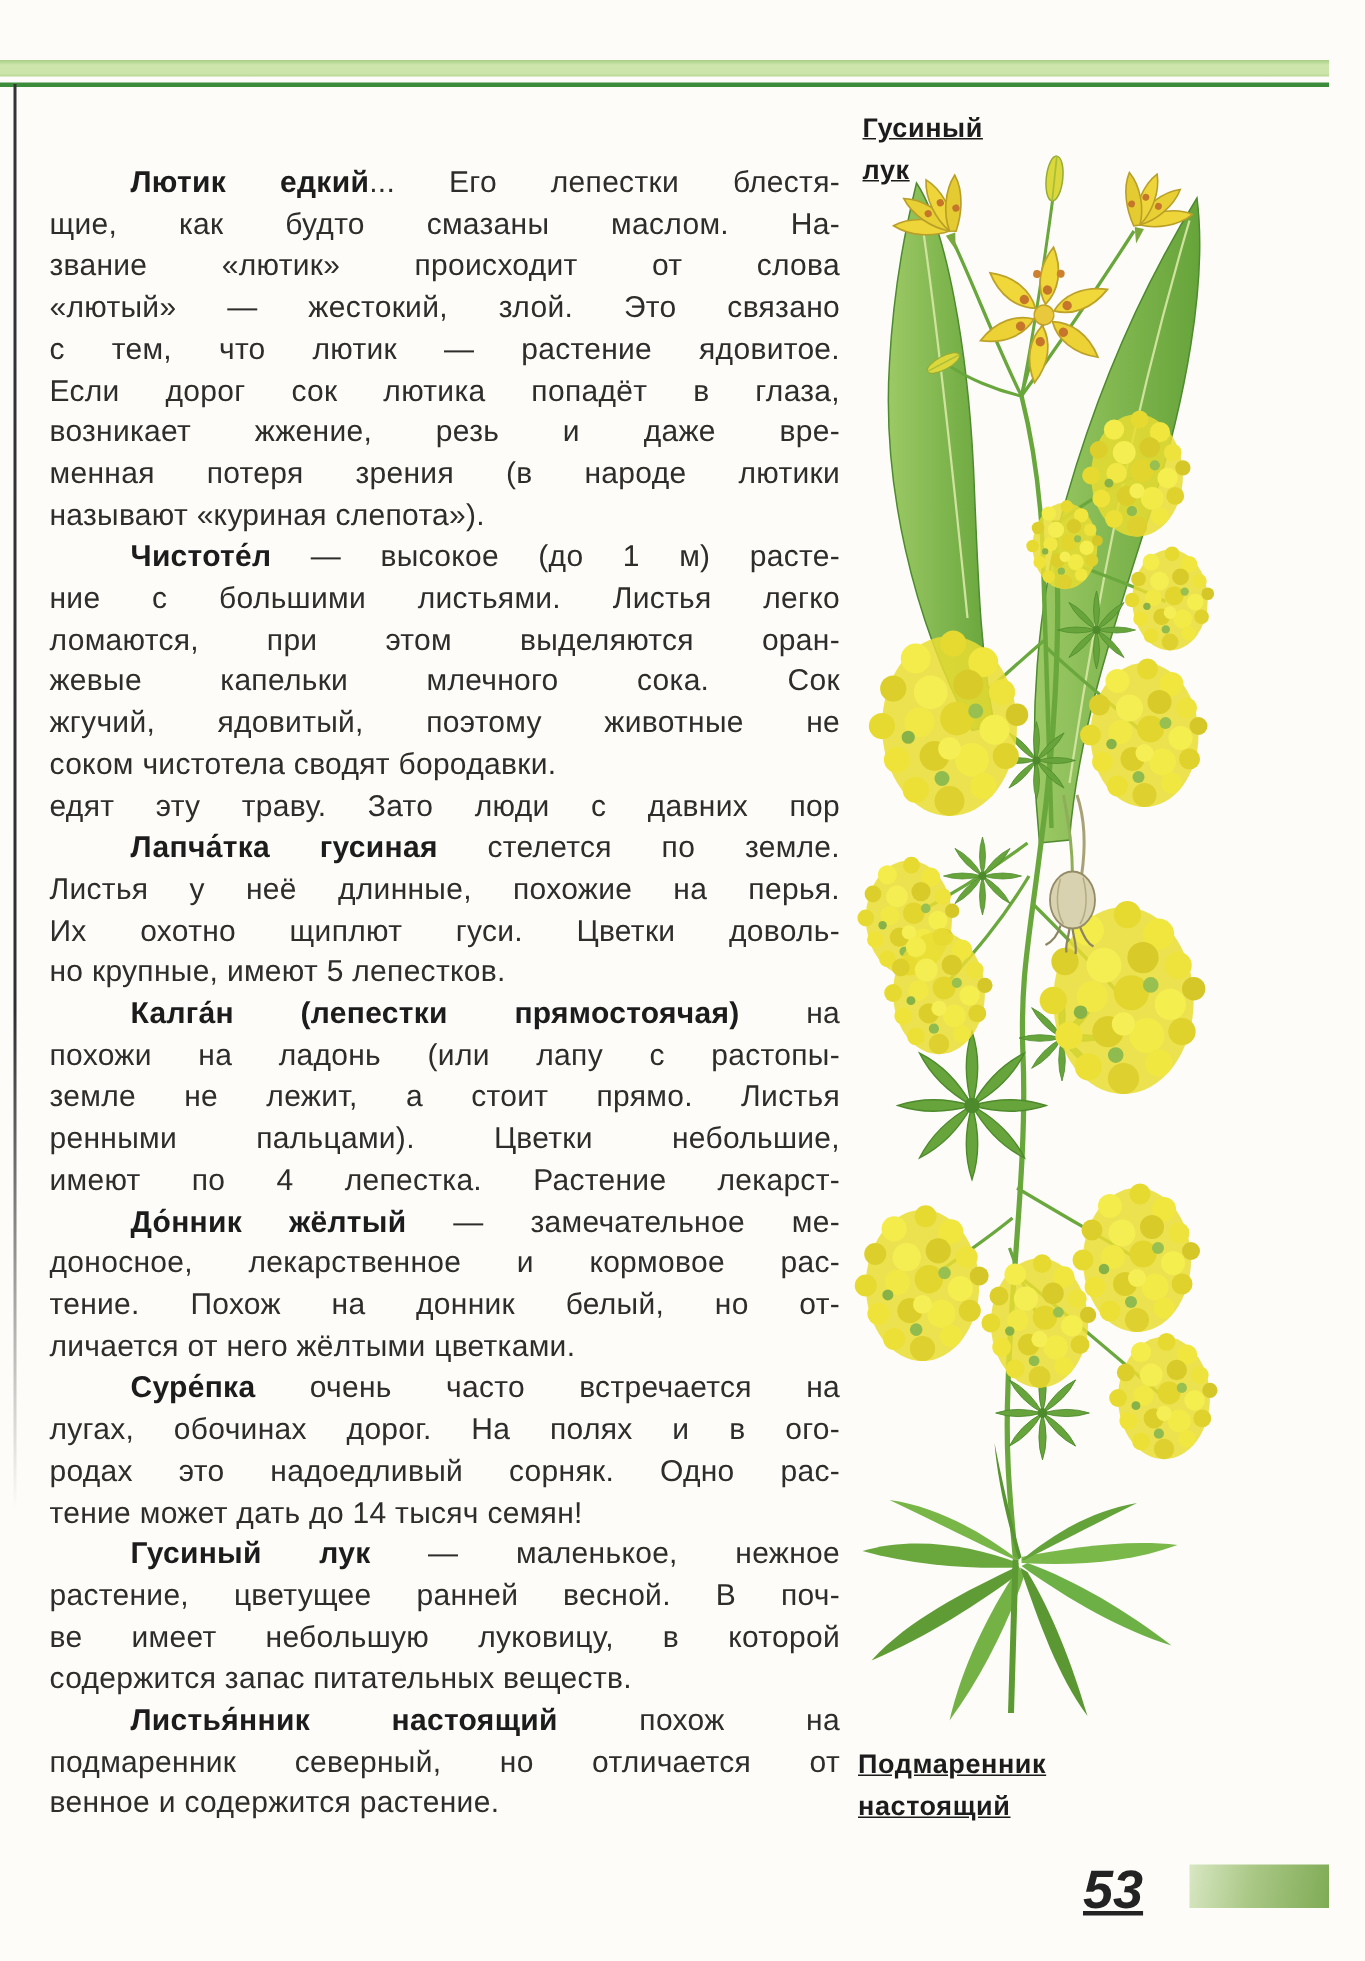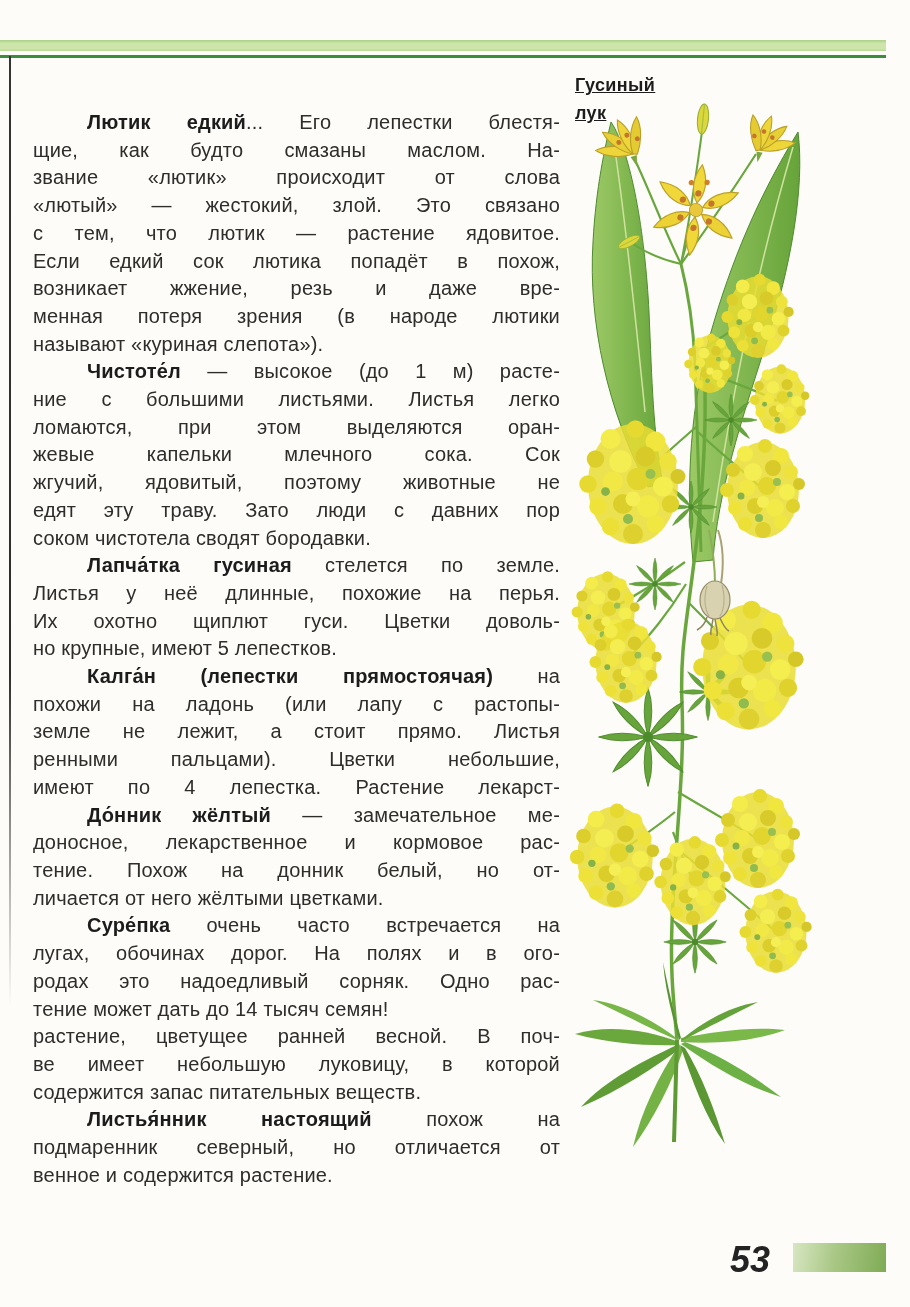--- a/index.html
+++ b/index.html
@@ -32,54 +32,54 @@
   
   .caption{position:absolute;text-align:left;font-weight:700;
     font-size:18px;line-height:28px;color:var(--term,#1c1c1c);letter-spacing:0.4px;z-index:5;text-decoration:underline;}
   .caption-top{left:575px;top:71px;width:185px;}
   .caption-bottom{left:572px;top:1162px;width:195px;}
 
   
   .figure{position:absolute;left:553px;top:92px;width:357px;height:1075px;z-index:1;}
 
   
-  .page-number{position:absolute;left:722px;top:1238px;width:56px;text-align:center;
-    font-style:italic;font-weight:700;font-size:36px;line-height:44px;color:#232323;}
+  .page-number{position:absolute;left:722px;top:1238px;width:56px;text-align:left;
+    font-style:italic;font-weight:700;font-size:36px;line-height:44px;color:#232323;text-decoration:underline;}
   .footer-bar{position:absolute;left:793px;top:1243px;width:93px;height:29px;
     background:linear-gradient(100deg,var(--bar-start,#d8e7c3) 0%,var(--bar-mid,#a9c785) 45%,var(--bar-end,#7fab55) 100%);}
 </style>
 </head>
 <body>
 
 <div class="page">
 
   <div class="top-band"></div>
   <div class="top-rule"></div>
   <div class="gutter-line"></div>
 
   <div class="article">
       <div class="para">
         <div class="line first"><b class="term">Лютик едкий</b>... Его лепестки блестя-</div>
         <div class="line">щие, как будто смазаны маслом. На-</div>
         <div class="line">звание «лютик» происходит от слова</div>
         <div class="line">«лютый» — жестокий, злой. Это связано</div>
         <div class="line">с тем, что лютик — растение ядовитое.</div>
-        <div class="line">Если едкий сок лютика попадёт в похож,</div>
+        <div class="line">Если дорог сок лютика попадёт в глаза,</div>
         <div class="line">возникает жжение, резь и даже вре-</div>
         <div class="line">менная потеря зрения (в народе лютики</div>
         <div class="line last">называют «куриная слепота»).</div>
       </div>
       <div class="para">
         <div class="line first"><b class="term">Чистоте́л</b> — высокое (до 1 м) расте-</div>
         <div class="line">ние с большими листьями. Листья легко</div>
         <div class="line">ломаются, при этом выделяются оран-</div>
         <div class="line">жевые капельки млечного сока. Сок</div>
         <div class="line">жгучий, ядовитый, поэтому животные не</div>
+        <div class="line last">соком чистотела сводят бородавки.</div>
         <div class="line">едят эту траву. Зато люди с давних пор</div>
-        <div class="line last">соком чистотела сводят бородавки.</div>
       </div>
       <div class="para">
         <div class="line first"><b class="term">Лапча́тка гусиная</b> стелется по земле.</div>
         <div class="line">Листья у неё длинные, похожие на перья.</div>
         <div class="line">Их охотно щиплют гуси. Цветки доволь-</div>
         <div class="line last">но крупные, имеют 5 лепестков.</div>
       </div>
       <div class="para">
         <div class="line first"><b class="term">Калга́н (лепестки прямостоячая)</b> на</div>
         <div class="line">похожи на ладонь (или лапу с растопы-</div>
@@ -93,20 +93,21 @@
         <div class="line">тение. Похож на донник белый, но от-</div>
         <div class="line last">личается от него жёлтыми цветками.</div>
       </div>
       <div class="para">
         <div class="line first"><b class="term">Суре́пка</b> очень часто встречается на</div>
         <div class="line">лугах, обочинах дорог. На полях и в ого-</div>
         <div class="line">родах это надоедливый сорняк. Одно рас-</div>
         <div class="line last">тение может дать до 14 тысяч семян!</div>
       </div>
       <div class="para">
+        <div class="line first"><b class="term">Гусиный лук</b> — маленькое, нежное</div>
         <div class="line">растение, цветущее ранней весной. В поч-</div>
         <div class="line">ве имеет небольшую луковицу, в которой</div>
         <div class="line last">содержится запас питательных веществ.</div>
       </div>
       <div class="para">
         <div class="line first"><b class="term">Листья́нник настоящий</b> похож на</div>
         <div class="line">подмаренник северный, но отличается от</div>
         <div class="line last">венное и содержится растение.</div>
       </div>
     </div>
@@ -269,16 +270,20 @@
           <path d="M128,950 C162,952 200,950 232,938 C198,934 160,940 128,946 Z" fill="#7ab84a"></path>
           <path d="M126,948 C100,928 70,912 40,908 C70,922 100,938 124,948 Z" fill="#78b648"></path>
           <path d="M128,948 C150,930 175,915 205,910 C175,925 150,938 130,948 Z" fill="#64a23a"></path>
           <path d="M126,948 C118,920 112,895 110,870 C116,900 122,925 128,946 Z" fill="#589432"></path>
           <path d="M124,948 C123,985 122,1018 121,1050" stroke="#5d9a34" stroke-width="4" fill="none"></path>
         </g>
       </g>
     </svg>
   </div>
 
+  <div class="caption caption-bottom">
+    <div>Подмаренник</div>
+    <div>настоящий</div>
+  </div>
 
   <div class="page-number">53</div>
   <div class="footer-bar"></div>
 </div>
 
 </body></html>

